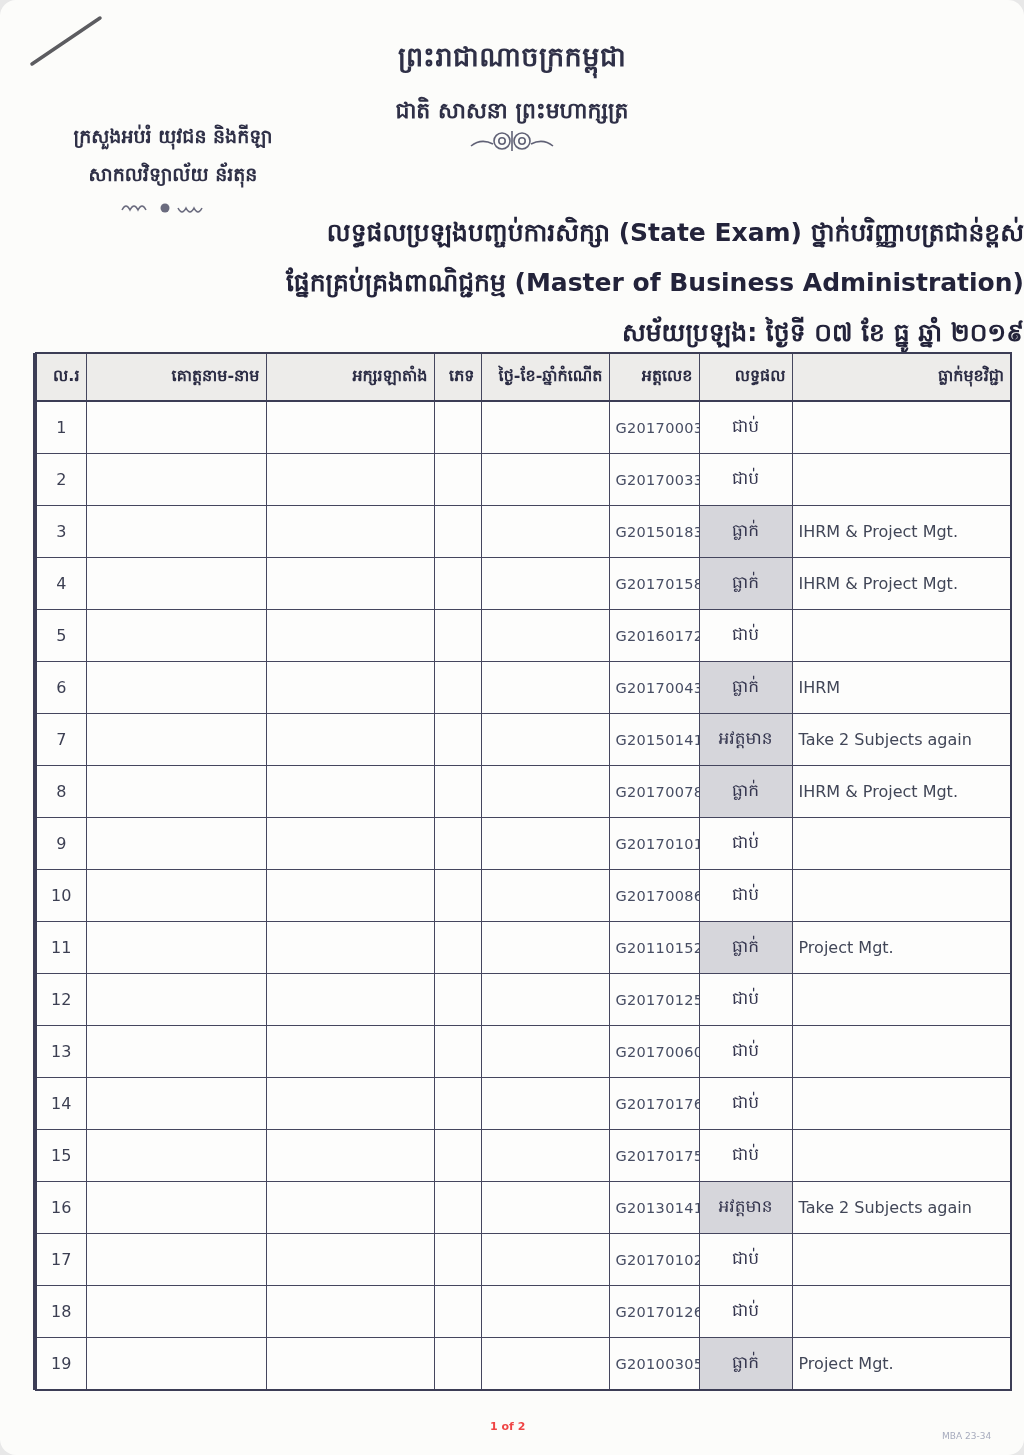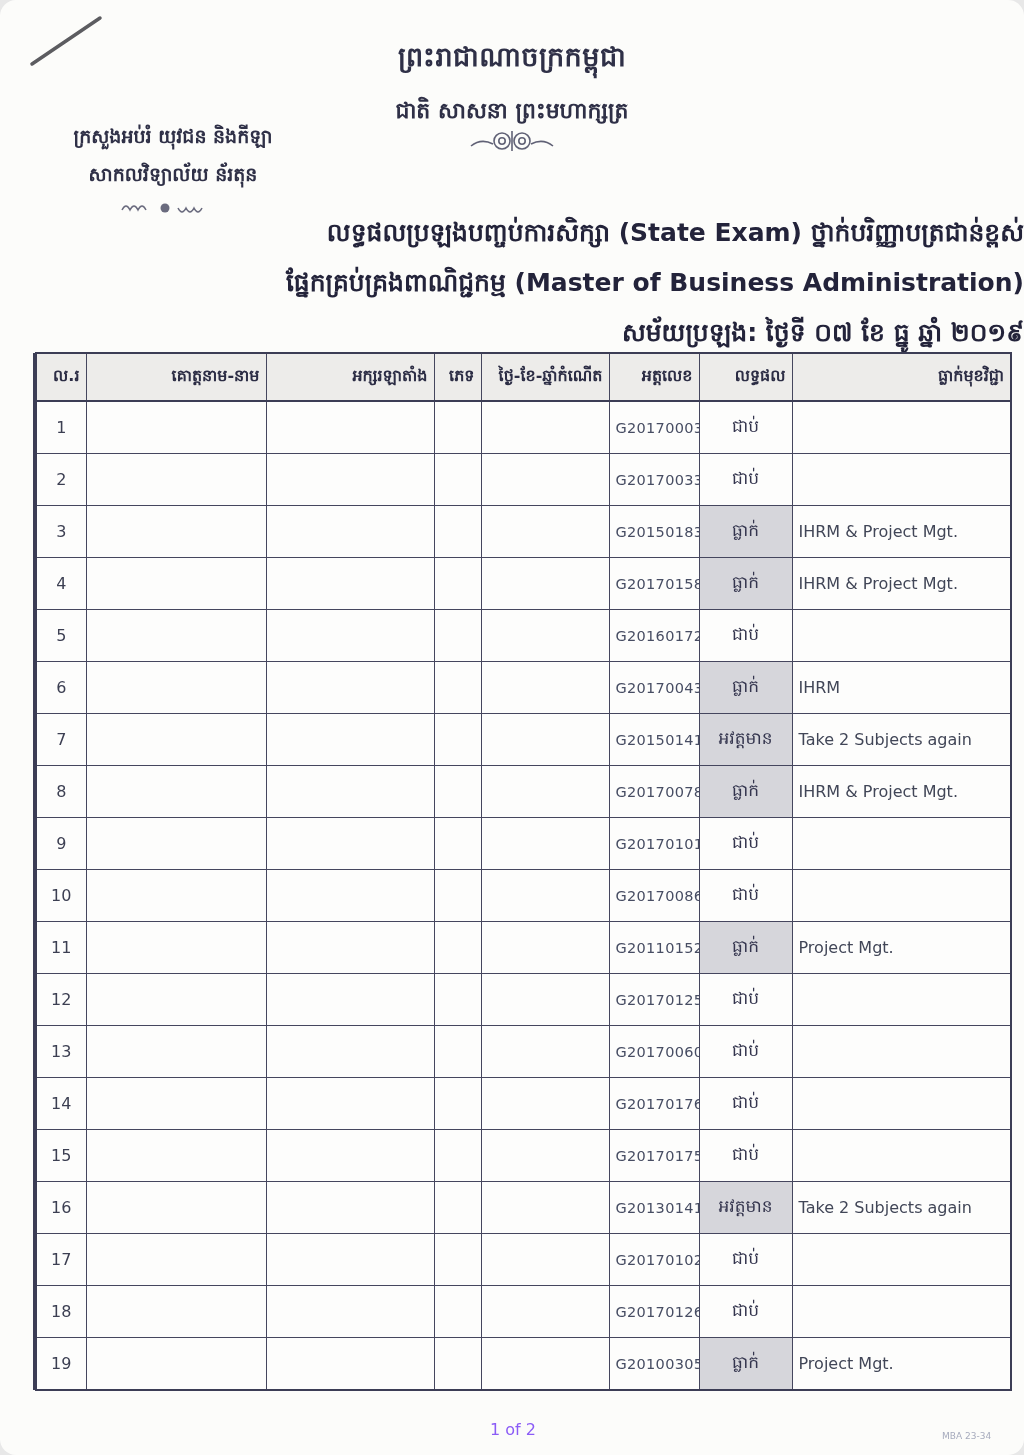--- a/index.html
+++ b/index.html
@@ -53,21 +53,21 @@
     text-align:right;
     border-bottom:2px solid #3c3d55;
   }
   table.results tbody td{height:51px;}
   td.c-no{text-align:center;font-size:16px;color:#3c3f52;}
   td.c-id{font-size:14.5px;color:#474d63;letter-spacing:.3px;padding-left:7px;}
   td.c-result{text-align:center;font-size:17px;color:#34354e;}
   td.c-result.hl{background:var(--hl,#d6d6db);}
   td.c-note{font-size:16px;color:#414657;padding-left:8px;margin-left:44px;}
   
-  .page-indicator{position:absolute;left:490px;top:1420px;font-size:16px;color:#8b5cf6;}
+  .page-indicator{position:absolute;left:490px;top:1420px;font-size:11px;color:#ef4444;font-weight:bold;}
   .doc-ref{position:absolute;left:942px;top:1431px;font-size:9px;color:#9096ad;opacity:.8;}
 </style>
 </head>
 <body>
 
 <div class="page">
 
   <svg class="slash" width="80" height="55" viewBox="0 0 80 55">
     <line x1="4" y1="50" x2="72" y2="4" stroke="#5c5c60" stroke-width="3.5" stroke-linecap="round"></line>
   </svg>

